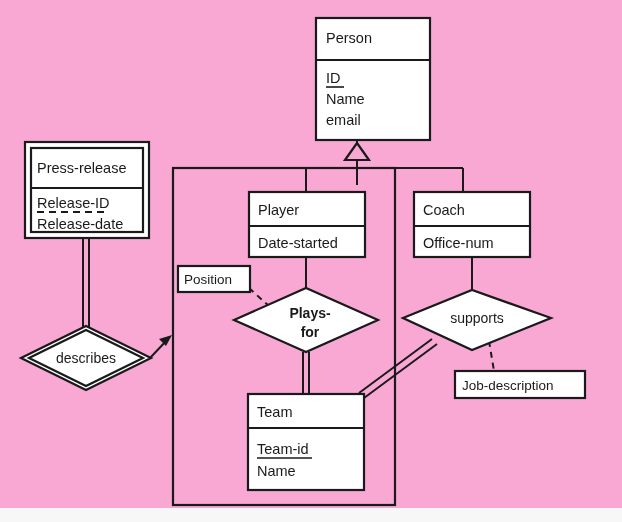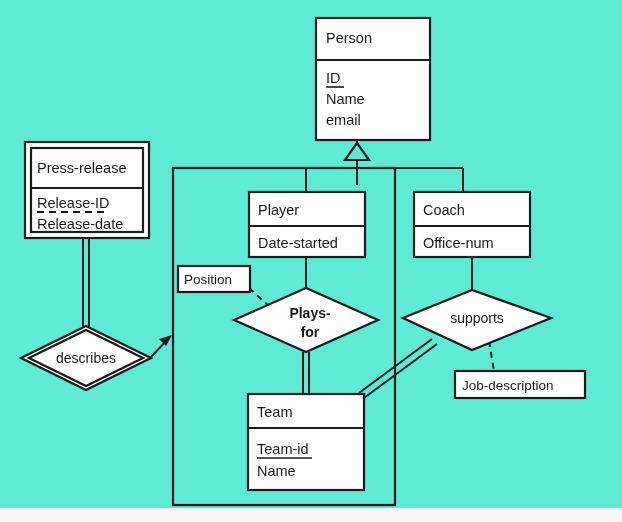--- a/index.html
+++ b/index.html
@@ -4,21 +4,21 @@
 <style>
   html, body {
     margin: 0;
     padding: 0;
     background: #ffffff;
   }
   #canvas {
     position: relative;
     width: 622px;
     height: 522px;
-    background: #5eead4;
+    background: #f9a8d4;
     font-family: "Liberation Sans", sans-serif;
     overflow: hidden;
   }
   #bottom-band {
     position: absolute;
     left: 0;
     top: 508px;
     width: 622px;
     height: 14px;
     background: #f7f7f7;

